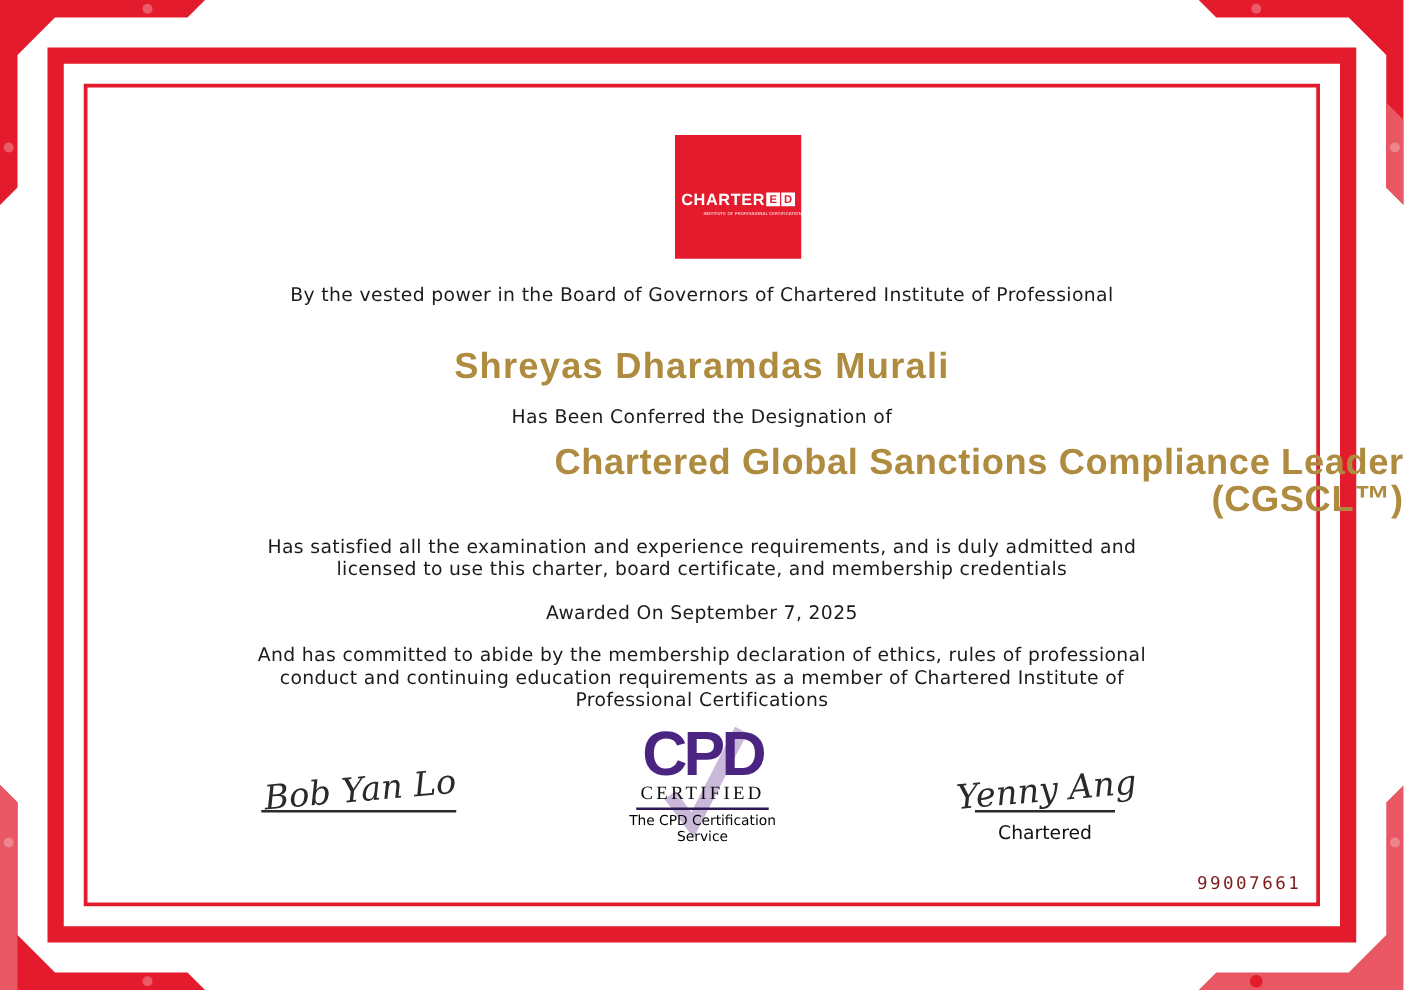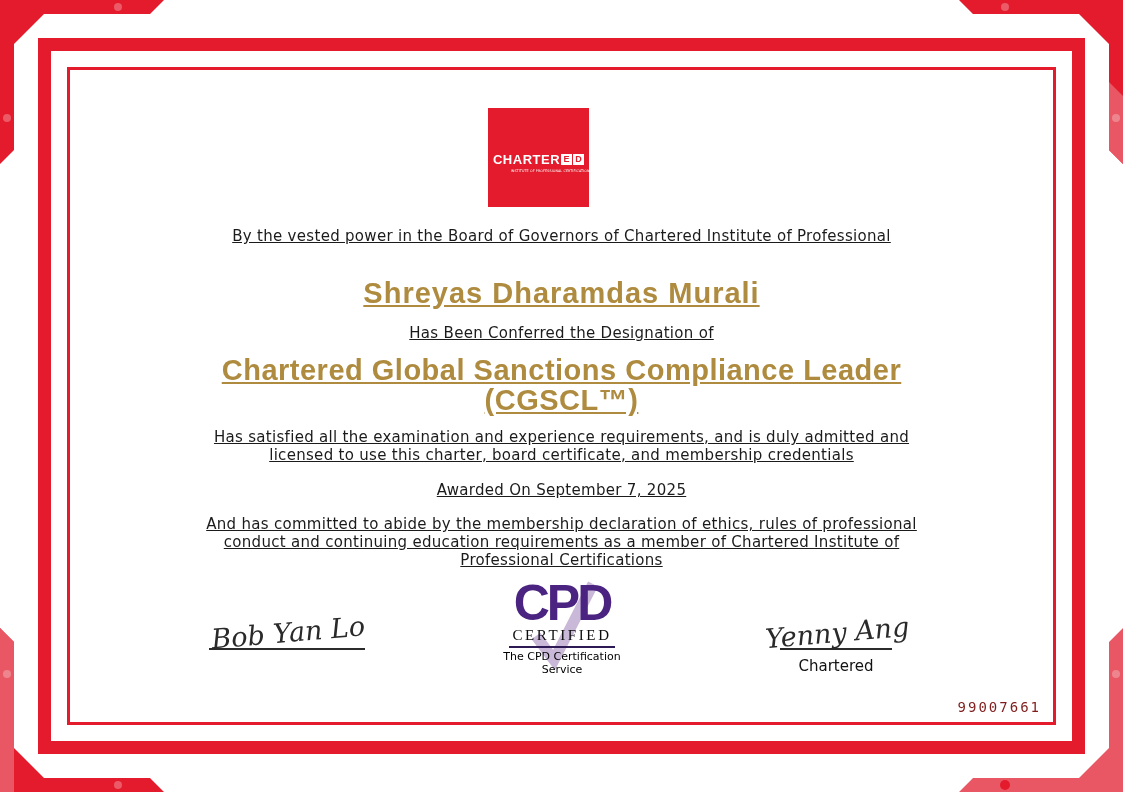--- a/index.html
+++ b/index.html
@@ -24,35 +24,35 @@
   .corner svg{display:block;width:170px;height:170px;}
   .corner.tl{left:0;top:0;}
   .corner.tr{right:0;top:0;transform:scaleX(-1);}
   .corner.bl{left:0;bottom:0;transform:scaleY(-1);}
   .corner.br{right:0;bottom:0;transform:scale(-1,-1);}
   .c-main{fill:var(--accent-red);}
   .c-light{fill:var(--accent-red-light);}
   .c-dot{fill:rgba(255,255,255,0.28);}
   .c-dot-dark{fill:var(--accent-red);}
   
-  .logo{position:absolute;left:488px;top:108px;width:101px;height:99px;background:var(--accent-red);text-align:center;}
+  .logo{position:absolute;left:540px;top:108px;width:101px;height:99px;background:var(--accent-red);text-align:center;}
   .logo-brand{margin-top:44px;display:flex;align-items:center;justify-content:center;gap:1px;}
   .logo-brand .word{color:#fff;font-weight:bold;font-size:13px;letter-spacing:.5px;font-family:"Liberation Sans",sans-serif;}
   .logo-sq{display:inline-block;width:11px;height:11px;background:#fff;color:var(--accent-red);
     font-size:9px;font-weight:bold;line-height:11px;text-align:center;font-family:"Liberation Sans",sans-serif;}
   .logo-sub{margin-top:2px;color:#fff;font-size:6px;white-space:nowrap;transform:scale(0.55);transform-origin:50% 0;letter-spacing:.2px;}
   
-  .block{position:absolute;left:0;width:1123px;text-align:center;text-decoration:underline;}
+  .block{position:absolute;left:0;width:1123px;text-align:center;}
   .body-text{font-size:15px;line-height:18px;letter-spacing:.3px;color:var(--ink);}
   .intro{top:227px;}
   .name{top:277px;font-family:"Liberation Sans",sans-serif;font-weight:bold;font-size:29px;
         letter-spacing:1px;color:var(--gold);}
   .conferred{top:324px;}
   .designation{top:355px;font-family:"Liberation Sans",sans-serif;font-weight:bold;font-size:29px;
-        line-height:30px;letter-spacing:.5px;color:var(--gold);}
+        line-height:30px;letter-spacing:.5px;color:var(--gold);text-align:right;}
   .requirements{top:428px;}
   .awarded{top:481px;}
   .commitment{top:515px;}
   
   .sig-block{position:absolute;top:590px;width:230px;text-align:center;}
   .sig-block.left{left:172px;}
   .sig-block.right{left:721px;}
   .sig-script{height:58px;display:flex;align-items:flex-end;justify-content:center;
     font-family:"DejaVu Serif",serif;font-style:italic;font-size:27px;color:#2a2a2a;
     transform:rotate(-5deg);}

